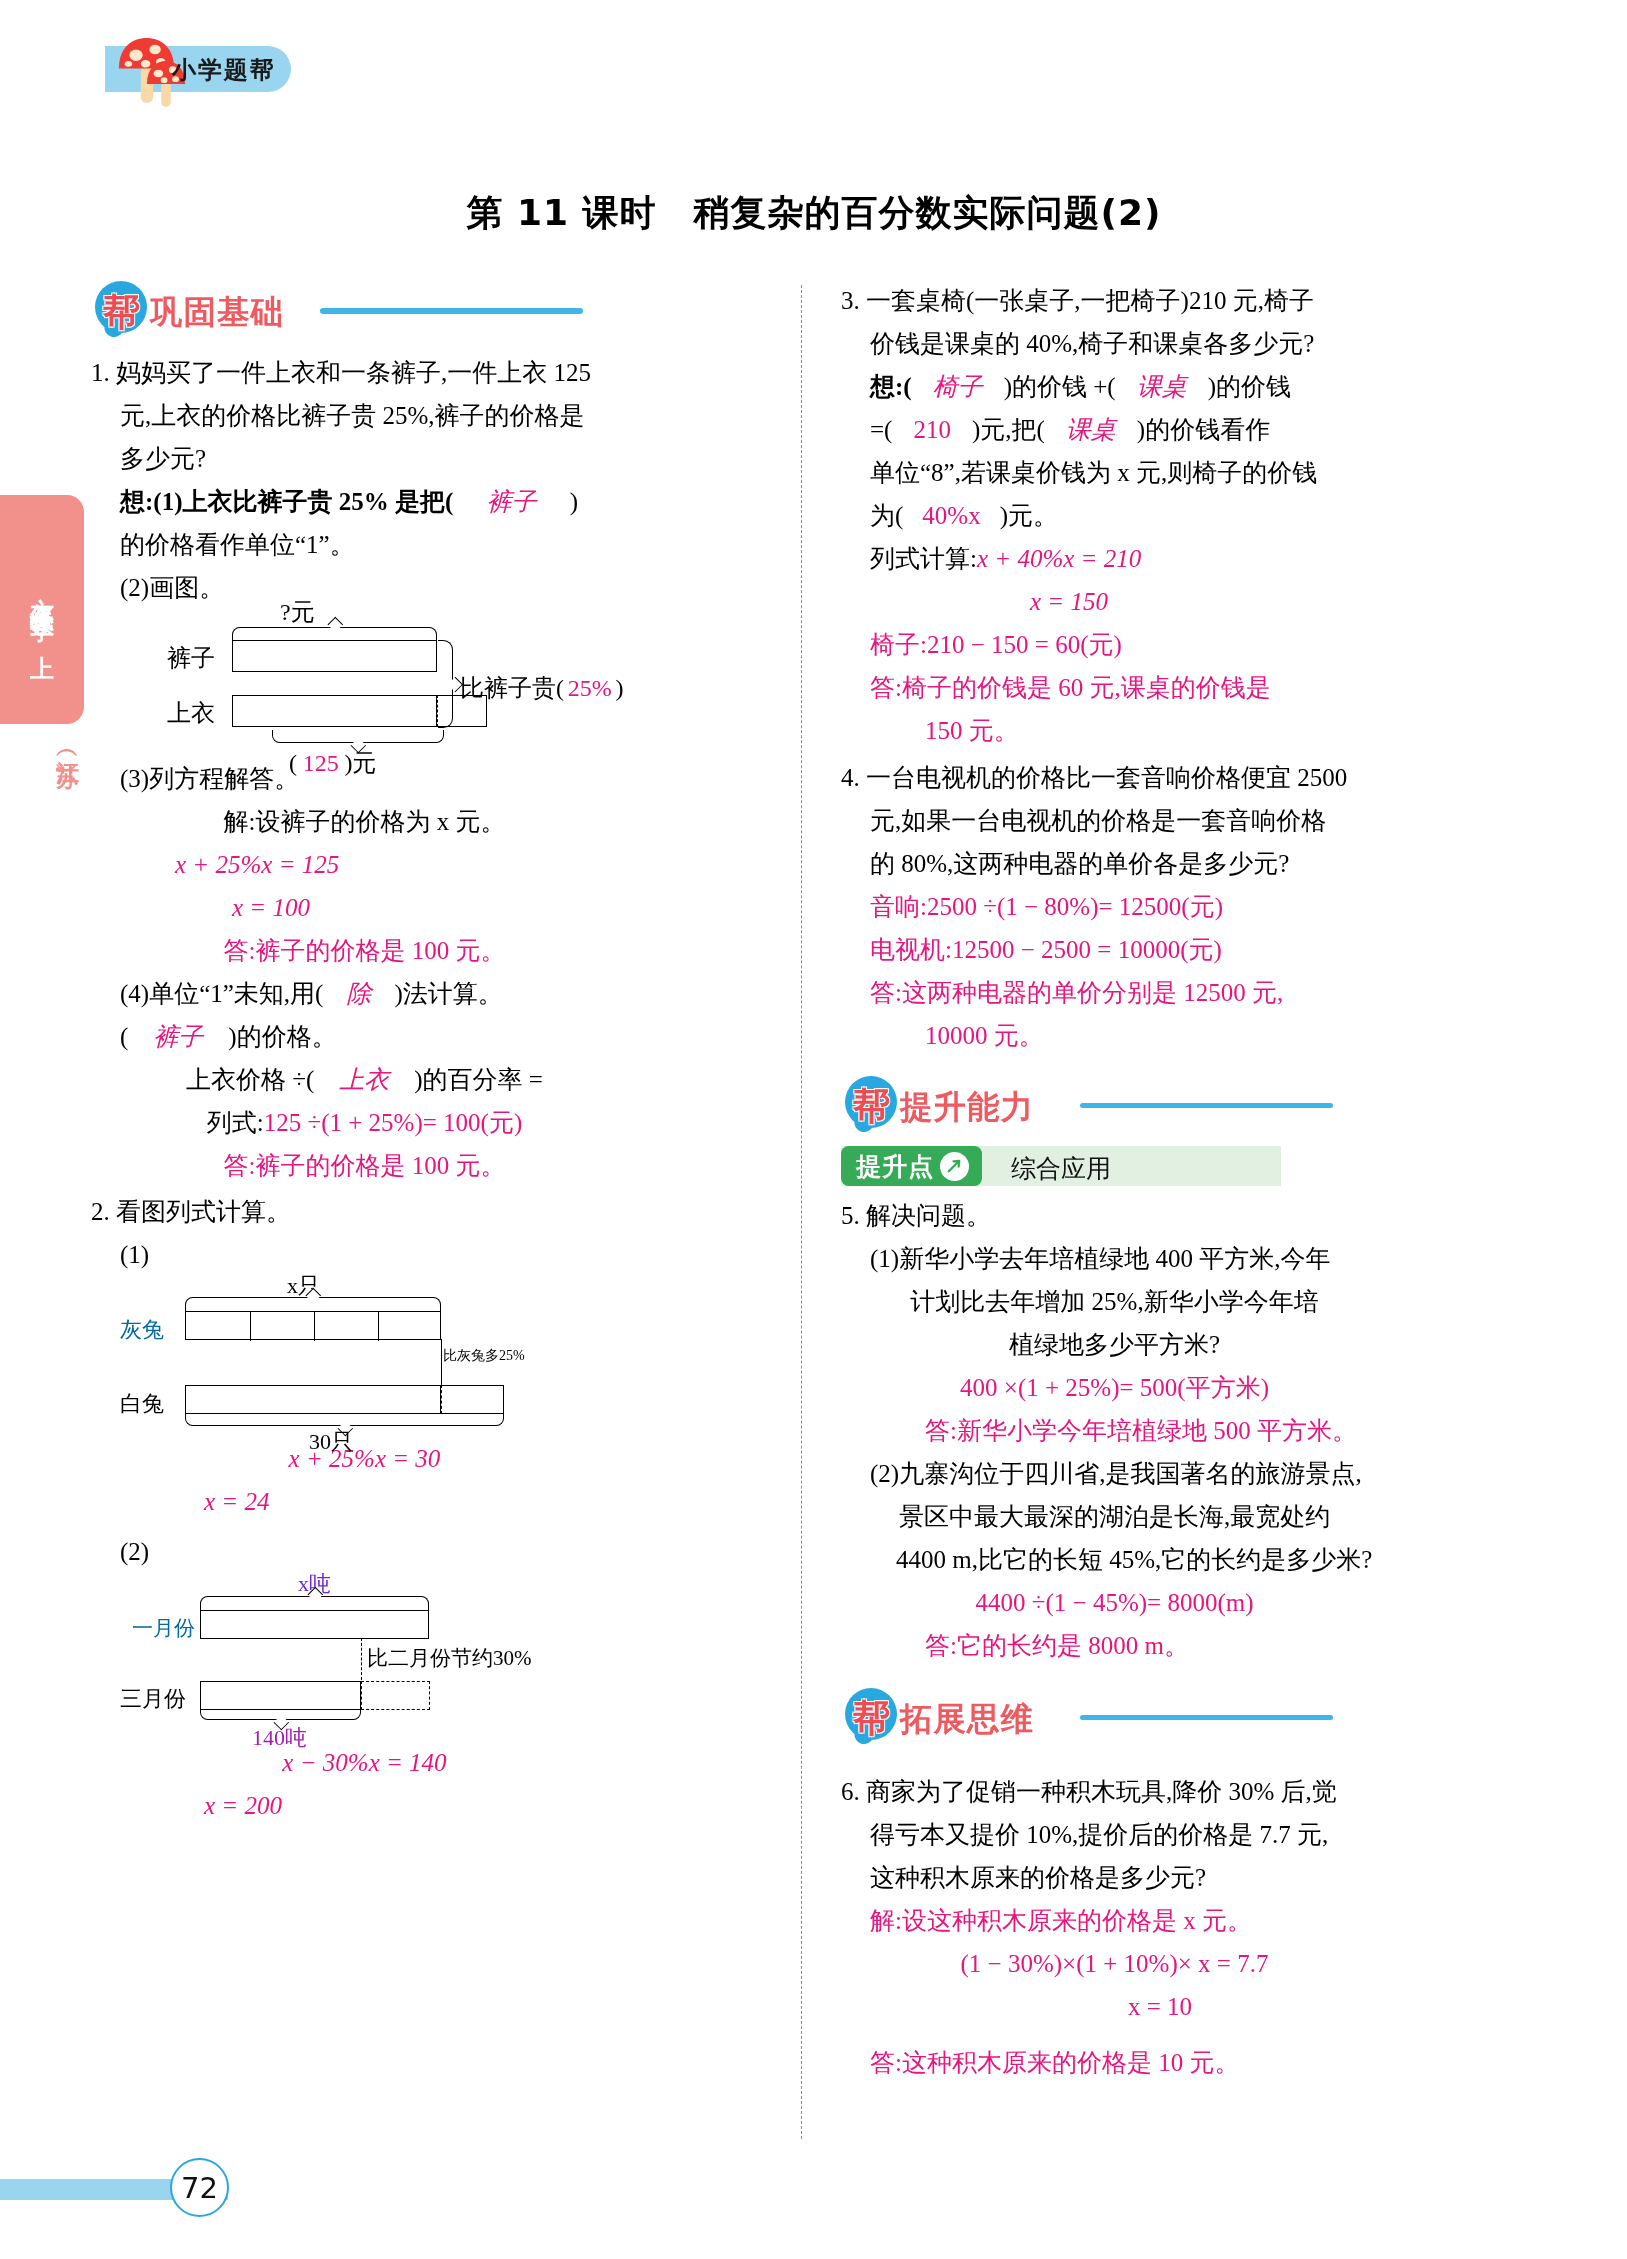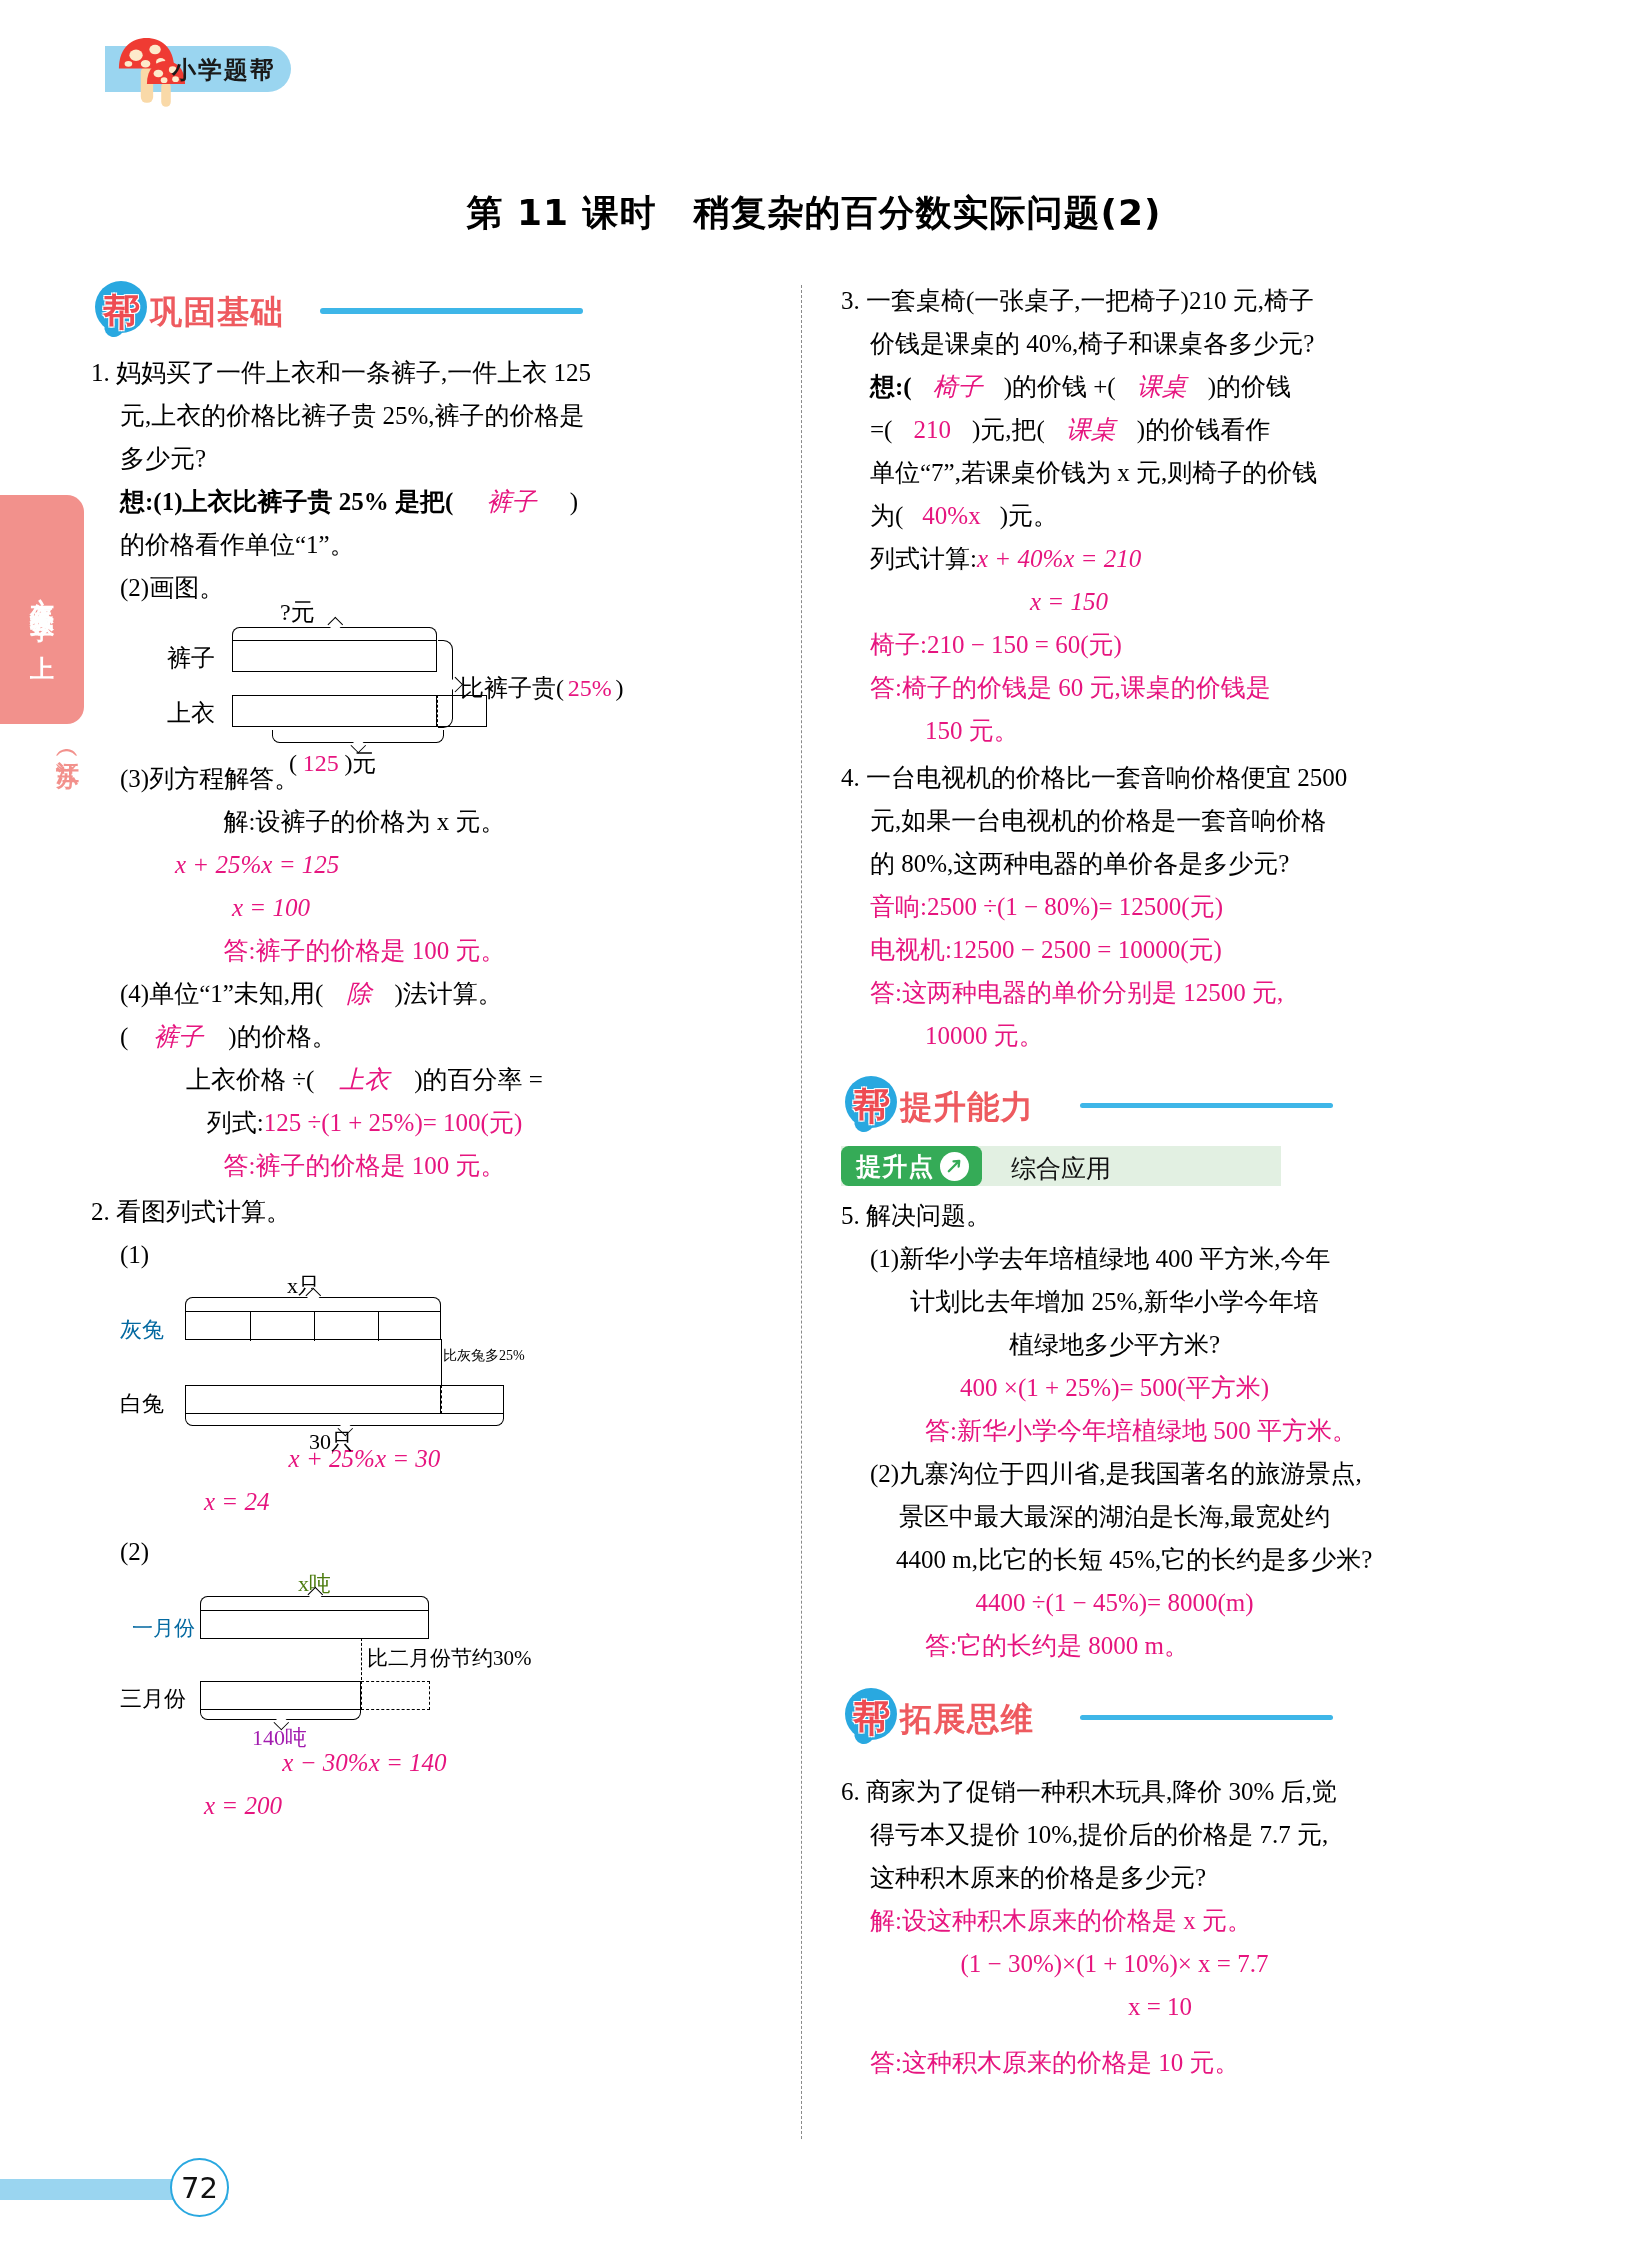--- a/index.html
+++ b/index.html
@@ -409,21 +409,21 @@
     left: 50%; top: -8.6px;
     width: 9.6px; height: 9.6px;
     margin-left: -4.8px;
     border-left: 1.5px solid #000;
     border-top: 1.5px solid #000;
     transform: rotate(45deg);
     background: #fff;
   }
   .d3-x {
     position: absolute; left: 178px; top: -13.4px;
-    font-size: 22px; color: #4d7c0f;
+    font-size: 22px; color: #6d28d9;
   }
   .d3-bar-bot {
     position: absolute; left: 80px; top: 98px;
     width: 161px; height: 29px;
     border: 1.5px solid #000;
   }
   .d3-dash-box {
     position: absolute; left: 241px; top: 98px;
     width: 69px; height: 29px;
     border: 1.5px dashed #000;
@@ -681,21 +681,21 @@
       <span>3.</span>
       <span>一套桌椅(一张桌子,一把椅子)210 元,椅子</span>
     </div>
     <div class="line ind1">价钱是课桌的 40%,椅子和课桌各多少元?</div>
     <div class="line ind1">
       <span class="bold">想:(</span><span class="ans" style="padding:0 21px">椅子</span><span>)的价钱 +(</span><span class="ans" style="padding:0 21px">课桌</span><span>)的价钱</span>
     </div>
     <div class="line ind1">
       <span>=(</span><span class="ansn" style="padding:0 21px">210</span><span>)元,把(</span><span class="ans" style="padding:0 21px">课桌</span><span>)的价钱看作</span>
     </div>
-    <div class="line ind1">单位“7”,若课桌价钱为 x 元,则椅子的价钱</div>
+    <div class="line ind1">单位“8”,若课桌价钱为 x 元,则椅子的价钱</div>
     <div class="line ind1">
       <span>为(</span><span class="ansn" style="padding:0 19px">40%x</span><span>)元。</span>
     </div>
     <div class="line ind1">
       <span>列式计算:</span><span class="ans">x + 40%x = 210</span>
     </div>
     <div class="line ind5 ans" style="margin-left:189px">x = 150</div>
     <div class="line ind1 ansn">椅子:210 − 150 = 60(元)</div>
     <div class="line ind1 ansn">答:椅子的价钱是 60 元,课桌的价钱是</div>
     <div class="line ind3 ansn">150 元。</div>

